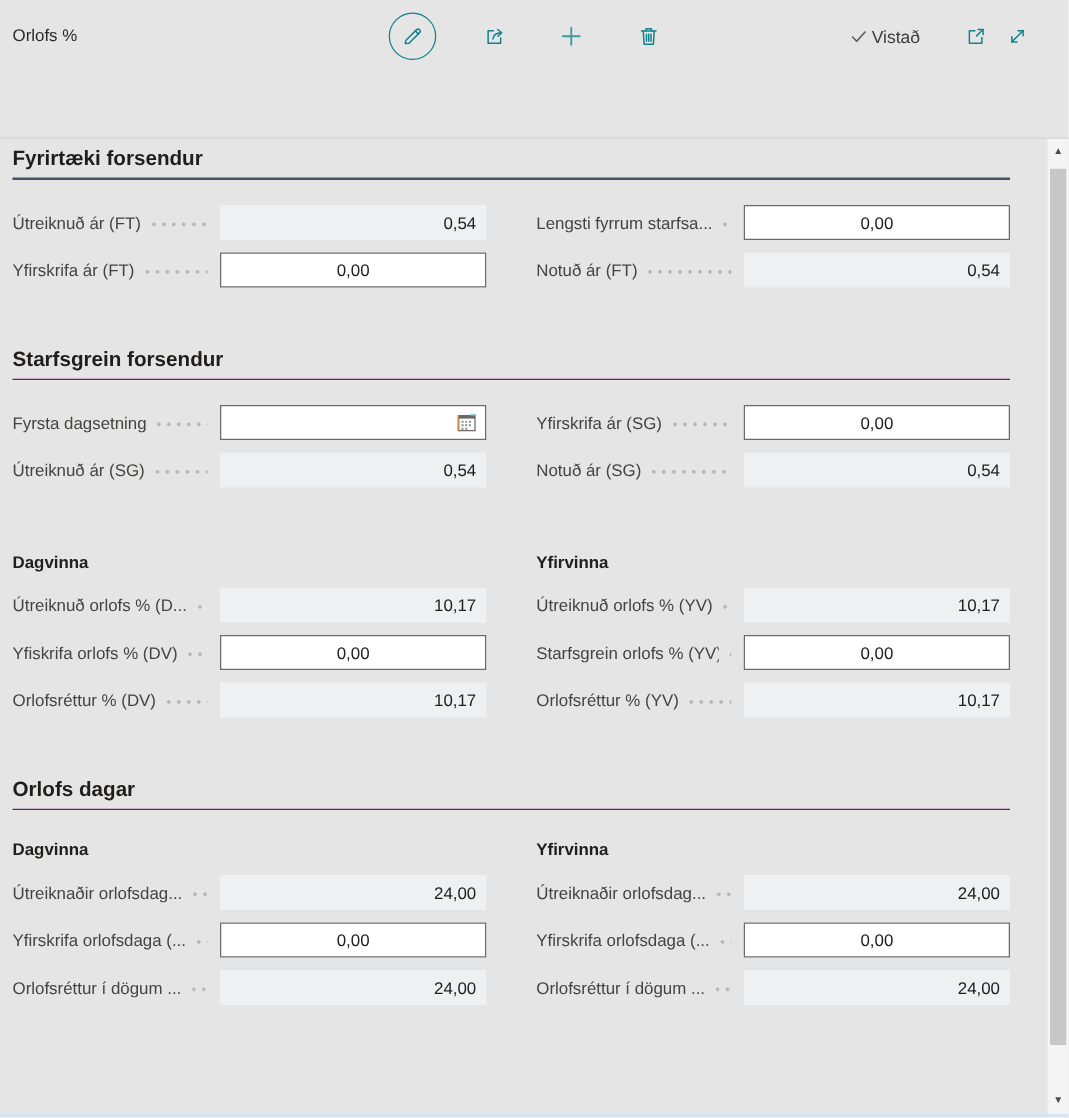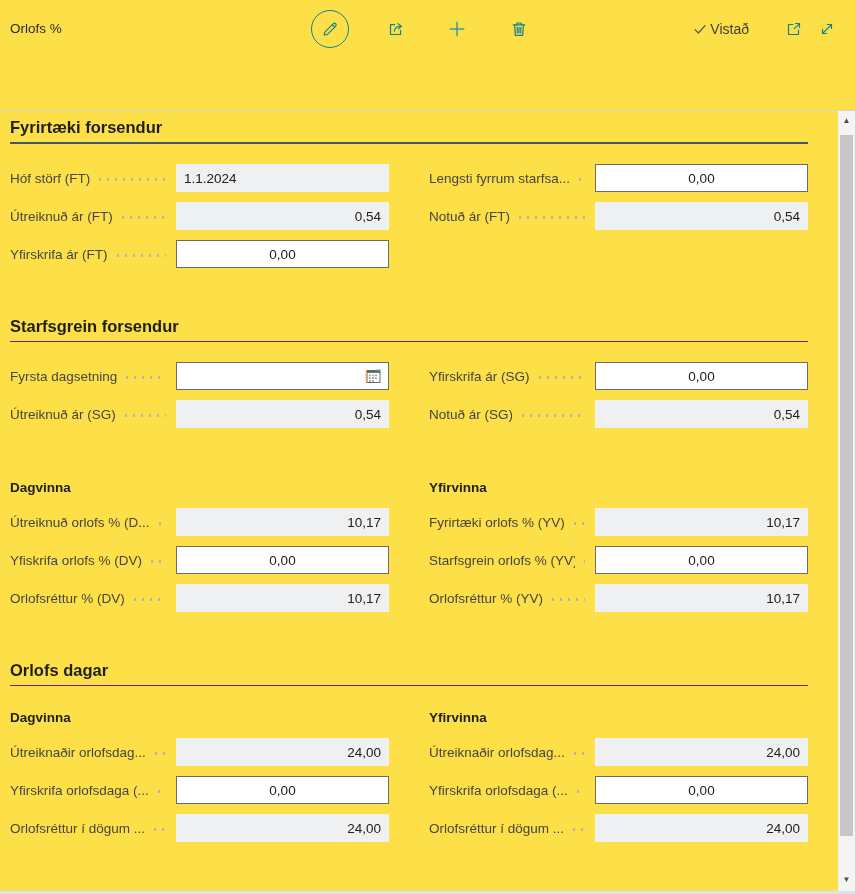--- a/index.html
+++ b/index.html
@@ -1,27 +1,27 @@
 <!DOCTYPE html>
 <html><head>
 <meta charset="utf-8">
 <style>
   html,body { margin:0; padding:0; background:#fff; }
   body { font-family:"Liberation Sans","DejaVu Sans",sans-serif; color:#252423; }
-  .page { position:relative; width:855px; height:894px; overflow:hidden; background:#fde047; }
+  .page { position:relative; width:855px; height:894px; overflow:hidden; background:#e5e5e5; }
 
   
   .topbar { position:relative; height:58px; }
   .caption { position:absolute; left:10px; top:21px; font-size:13.5px; color:#2b2a29; }
   .actions { position:absolute; left:311px; top:50%; transform:translateY(-50%); display:flex; align-items:center; }
   .icon-btn { background:none; border:none; padding:0; margin:0; cursor:pointer; display:flex; align-items:center; justify-content:center; }
   .edit-circle { width:38px; height:38px; border:1.2px solid #11828c; border-radius:50%; margin-right:37px; }
   .act-share { margin-right:41px; }
   .act-add { margin-right:42px; }
-  .rightbar { position:absolute; right:19px; top:50%; transform:translateY(-50%); display:flex; align-items:center; }
+  .rightbar { position:absolute; right:32px; top:50%; transform:translateY(-50%); display:flex; align-items:center; }
   .saved { display:flex; align-items:center; gap:3px; font-size:14px; color:#3d3c3b; margin-right:36px; }
   .act-popout { margin-right:15px; }
 
   
   .title { margin:0; padding-left:9px; height:52px; line-height:46px; font-size:37px; font-weight:300; letter-spacing:.5px; color:#252423; }
 
   
   .main { position:absolute; top:110px; bottom:0; left:0; right:0; border-top:1px solid #d7d5d3; display:flex; overflow:hidden; }
   .content { width:838px; box-sizing:border-box; padding:0 30px 0 10px; overflow:hidden; }
   .vscroll { width:17px; background:#f4f4f4; position:relative; }
@@ -133,25 +133,20 @@
     </div>
   </div>
 
 
   <div class="main">
     <div class="content">
         <section class="section first active">
           <h2 class="section-title">Fyrirtæki forsendur</h2>
           <div class="cols">
             <div class="col">
-              <div class="row">
-                <span class="flabel">Hóf störf (FT)</span>
-                <div class="dots"></div>
-                <div class="control readonly">1.1.2024</div>
-              </div>
               <div class="row">
                 <span class="flabel">Útreiknuð ár (FT)</span>
                 <div class="dots"></div>
                 <div class="control readonly right">0,54</div>
               </div>
               <div class="row">
                 <span class="flabel">Yfirskrifa ár (FT)</span>
                 <div class="dots"></div>
                 <input class="control right" aria-label="Yfirskrifa ár (FT)" value="0,00" style="">
               </div>
@@ -235,21 +230,21 @@
               </div>
               <div class="row">
                 <span class="flabel">Orlofsréttur % (DV)</span>
                 <div class="dots"></div>
                 <div class="control readonly right">10,17</div>
               </div>
             </div>
             <div class="col">
               <div class="group-title">Yfirvinna</div>
               <div class="row">
-                <span class="flabel">Fyrirtæki orlofs % (YV)</span>
+                <span class="flabel">Útreiknuð orlofs % (YV)</span>
                 <div class="dots"></div>
                 <div class="control readonly right">10,17</div>
               </div>
               <div class="row">
                 <span class="flabel">Starfsgrein orlofs % (YV)</span>
                 <div class="dots"></div>
                 <input class="control right" aria-label="Yfirskrifa orlofs % (YV)" value="0,00" style="">
               </div>
               <div class="row">
                 <span class="flabel">Orlofsréttur % (YV)</span>

